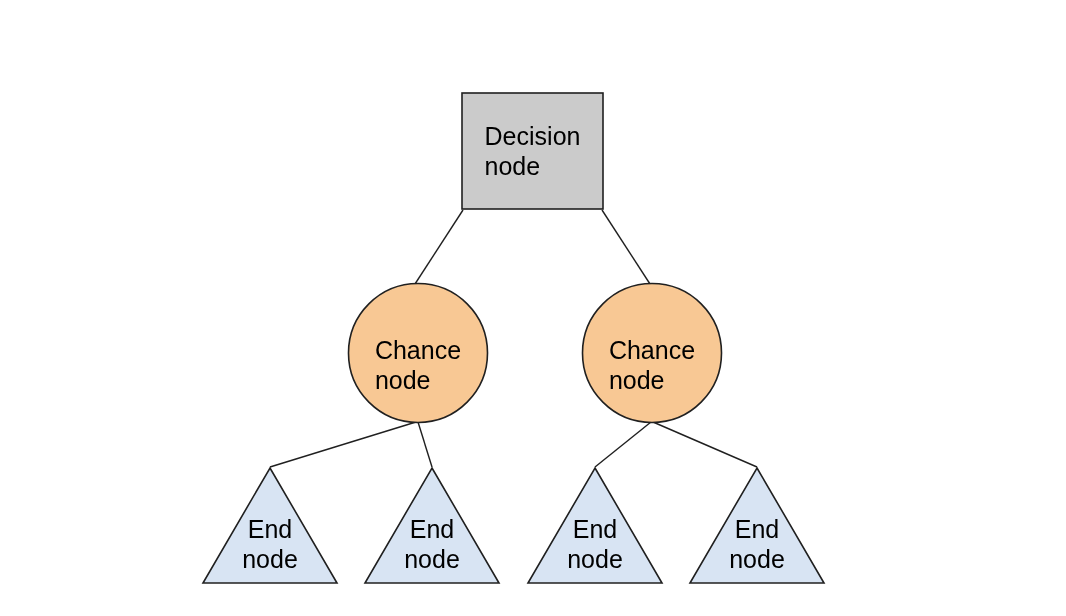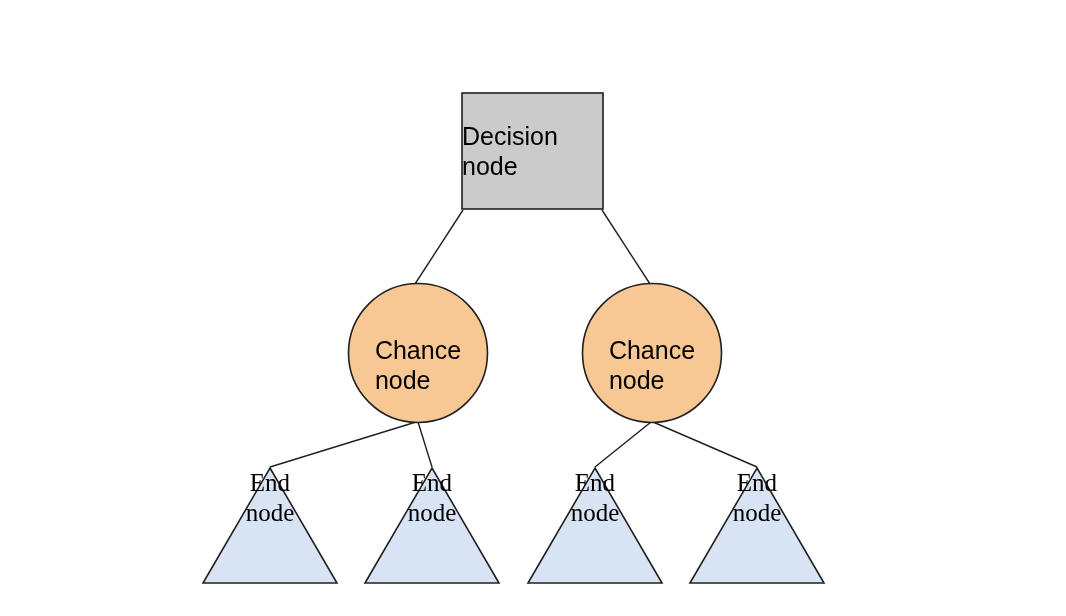--- a/index.html
+++ b/index.html
@@ -41,36 +41,35 @@
     color: var(--text, #000000);
     font-size: 25px;
     line-height: 30px;
     pointer-events: none;
   }
   .label span {
     white-space: pre-line;
   }
   .label-square {
     left: 462px; top: 93px; width: 141px; height: 116px;
-    align-items: center; justify-content: flex-start;
+    align-items: center; justify-content: center;
   }
   .label-square span { text-align: left; }
 
   .label-circle-left  { left: 348px; top: 283px; width: 140px; height: 140px; }
   .label-circle-right { left: 582px; top: 283px; width: 140px; height: 140px; }
   .label-circle-left, .label-circle-right {
     align-items: center; justify-content: center;
   }
   .label-circle-left span, .label-circle-right span { text-align: left; margin-top: 24px; }
 
   .label-end {
     width: 134px; height: 115px; top: 468px;
-    align-items: flex-start; justify-content: center;
+    align-items: flex-end; justify-content: center;
     padding-bottom: 0;
-    font-family: Liberation Serif, serif;
   }
   .label-end span { text-align: center; margin-bottom: 9px; }
   .label-end-1 { left: 203px; }
   .label-end-2 { left: 365px; }
   .label-end-3 { left: 528px; }
   .label-end-4 { left: 690px; }
 </style>
 </head>
 <body>
 

